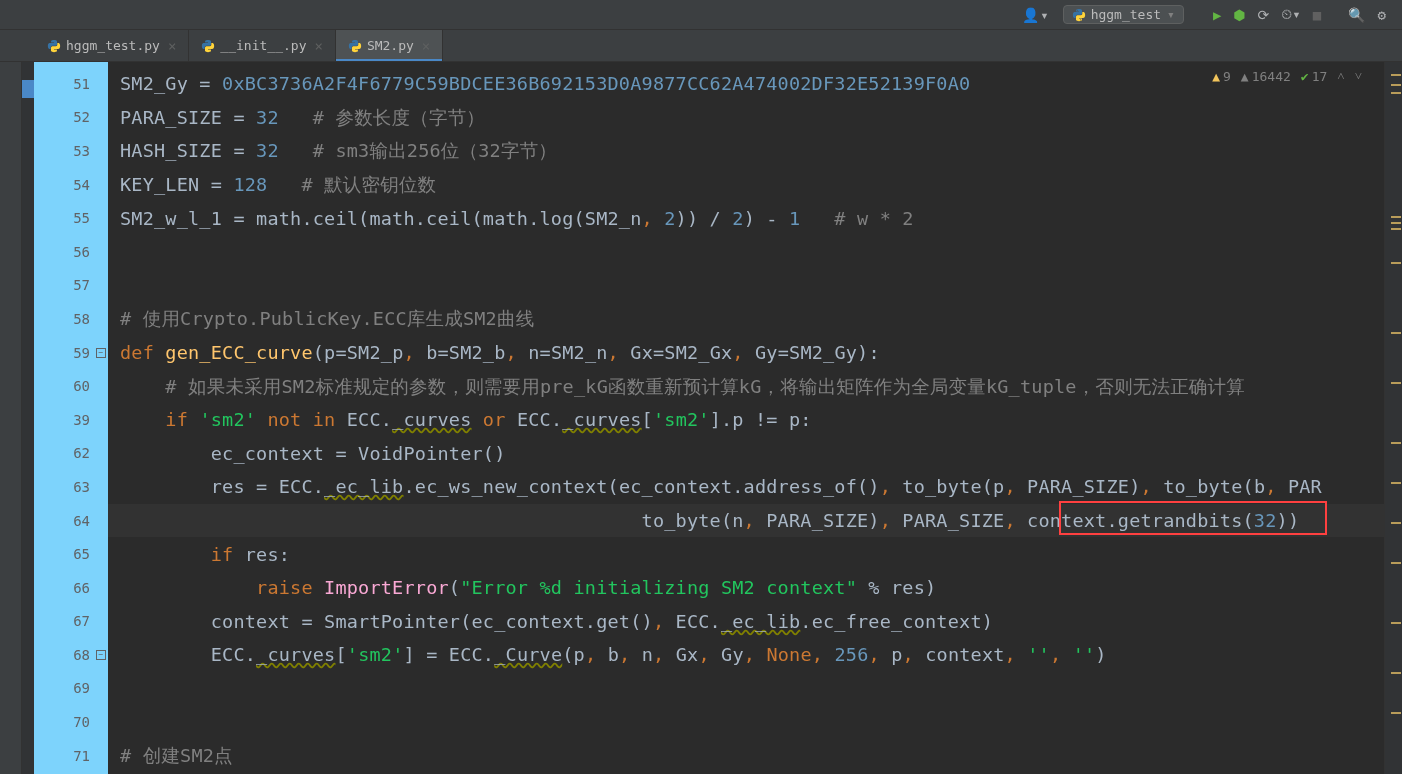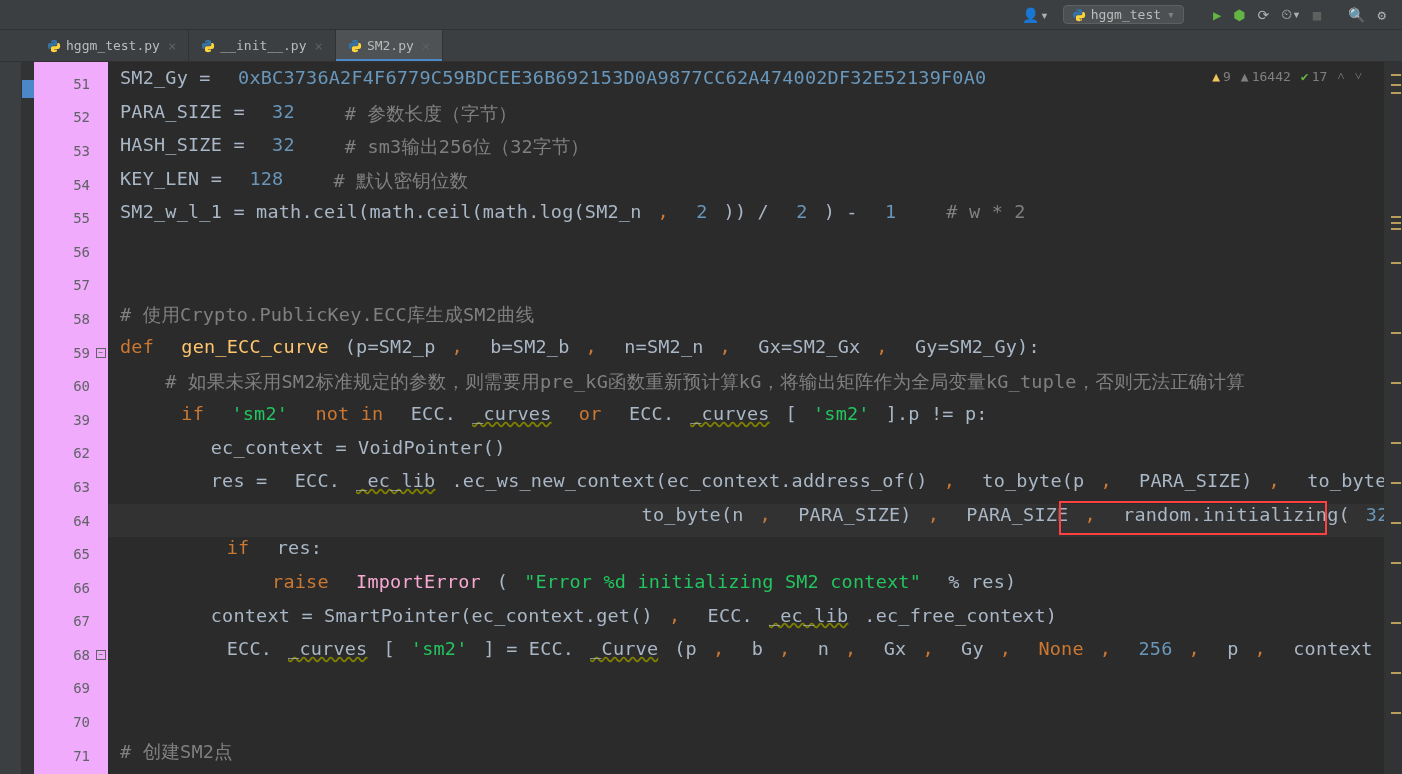--- a/index.html
+++ b/index.html
@@ -94,21 +94,21 @@
   content: '';
   position: absolute;
   top: 18px;
   left: 0;
   width: 12px;
   height: 18px;
   background: #4a88c7;
 }
 .gutter {
   width: 74px;
-  background: #f0abfc;
+  background: #7dd3fc;
   padding-top: 5px;
 }
 .gutter-line {
   height: 33.6px;
   display: flex;
   align-items: center;
   justify-content: flex-end;
   padding-right: 18px;
   color: #606366;
   font-size: 14px;
@@ -130,25 +130,24 @@
 .code-area {
   flex: 1;
   padding-top: 5px;
   position: relative;
   overflow: hidden;
 }
 .code-line {
   height: 33.6px;
   white-space: pre;
   display: flex;
-  align-items: flex-start;
+  align-items: center;
   padding-left: 12px;
   font-size: 18.5px;
   letter-spacing: 0.2px;
-  gap: 16px;
 }
 .code-line.highlight { background: #323232; }
 .kw { color: #cc7832; }
 .str { color: #22c55e; }
 .num { color: #6897bb; }
 .com { color: #808080; }
 .fn { color: #ffc66d; }
 .builtin { color: #f9a8d4; }
 .weak-warn { text-decoration: underline wavy #808000; }
 .red-box {
@@ -293,21 +292,21 @@
     <div class="code-line"><span>KEY_LEN = </span><span class="num">128</span><span class="com">   # 默认密钥位数</span></div>
     <div class="code-line"><span>SM2_w_l_1 = math.ceil(math.ceil(math.log(SM2_n</span><span class="kw">, </span><span class="num">2</span><span>)) / </span><span class="num">2</span><span>) - </span><span class="num">1</span><span class="com">   # w * 2</span></div>
     <div class="code-line"></div>
     <div class="code-line"></div>
     <div class="code-line"><span class="com"># 使用Crypto.PublicKey.ECC库生成SM2曲线</span></div>
     <div class="code-line"><span class="kw">def </span><span class="fn">gen_ECC_curve</span><span>(p=SM2_p</span><span class="kw">, </span><span>b=SM2_b</span><span class="kw">, </span><span>n=SM2_n</span><span class="kw">, </span><span>Gx=SM2_Gx</span><span class="kw">, </span><span>Gy=SM2_Gy):</span></div>
     <div class="code-line"><span class="com">    # 如果未采用SM2标准规定的参数，则需要用pre_kG函数重新预计算kG，将输出矩阵作为全局变量kG_tuple，否则无法正确计算</span></div>
     <div class="code-line"><span>    </span><span class="kw">if </span><span class="str">'sm2' </span><span class="kw">not in </span><span>ECC.</span><span class="weak-warn">_curves</span><span class="kw"> or </span><span>ECC.</span><span class="weak-warn">_curves</span><span>[</span><span class="str">'sm2'</span><span>].p != p:</span></div>
     <div class="code-line"><span>        ec_context = VoidPointer()</span></div>
     <div class="code-line"><span>        res = </span><span>ECC.</span><span class="weak-warn">_ec_lib</span><span>.ec_ws_new_context(ec_context.address_of()</span><span class="kw">, </span><span>to_byte(p</span><span class="kw">, </span><span>PARA_SIZE)</span><span class="kw">, </span><span>to_byte(b</span><span class="kw">, </span><span>PAR</span></div>
-    <div class="code-line highlight"><span>                                              to_byte(n</span><span class="kw">, </span><span>PARA_SIZE)</span><span class="kw">, </span><span>PARA_SIZE</span><span class="kw">, </span><span>random.initializing(</span><span class="num">32</span><span>))</span></div>
+    <div class="code-line highlight"><span>                                              to_byte(n</span><span class="kw">, </span><span>PARA_SIZE)</span><span class="kw">, </span><span>PARA_SIZE</span><span class="kw">, </span><span>context.getrandbits(</span><span class="num">32</span><span>))</span></div>
     <div class="code-line"><span>        </span><span class="kw">if </span><span>res:</span></div>
     <div class="code-line"><span>            </span><span class="kw">raise </span><span class="builtin">ImportError</span><span>(</span><span class="str">"Error %d initializing SM2 context" </span><span>% res)</span></div>
     <div class="code-line"><span>        context = SmartPointer(ec_context.get()</span><span class="kw">, </span><span>ECC.</span><span class="weak-warn">_ec_lib</span><span>.ec_free_context)</span></div>
     <div class="code-line"><span>        </span><span>ECC.</span><span class="weak-warn">_curves</span><span>[</span><span class="str">'sm2'</span><span>] = ECC.</span><span class="weak-warn">_Curve</span><span>(p</span><span class="kw">, </span><span>b</span><span class="kw">, </span><span>n</span><span class="kw">, </span><span>Gx</span><span class="kw">, </span><span>Gy</span><span class="kw">, </span><span class="kw">None</span><span class="kw">, </span><span class="num">256</span><span class="kw">, </span><span>p</span><span class="kw">, </span><span>context</span><span class="kw">, </span><span class="str">''</span><span class="kw">, </span><span class="str">''</span><span>)</span></div>
     <div class="code-line"></div>
     <div class="code-line"></div>
     <div class="code-line"><span class="com"># 创建SM2点</span></div>
 
     <div class="red-box" style="top:439px; left:951px; width:268px; height:34px;"></div>
   </div>

